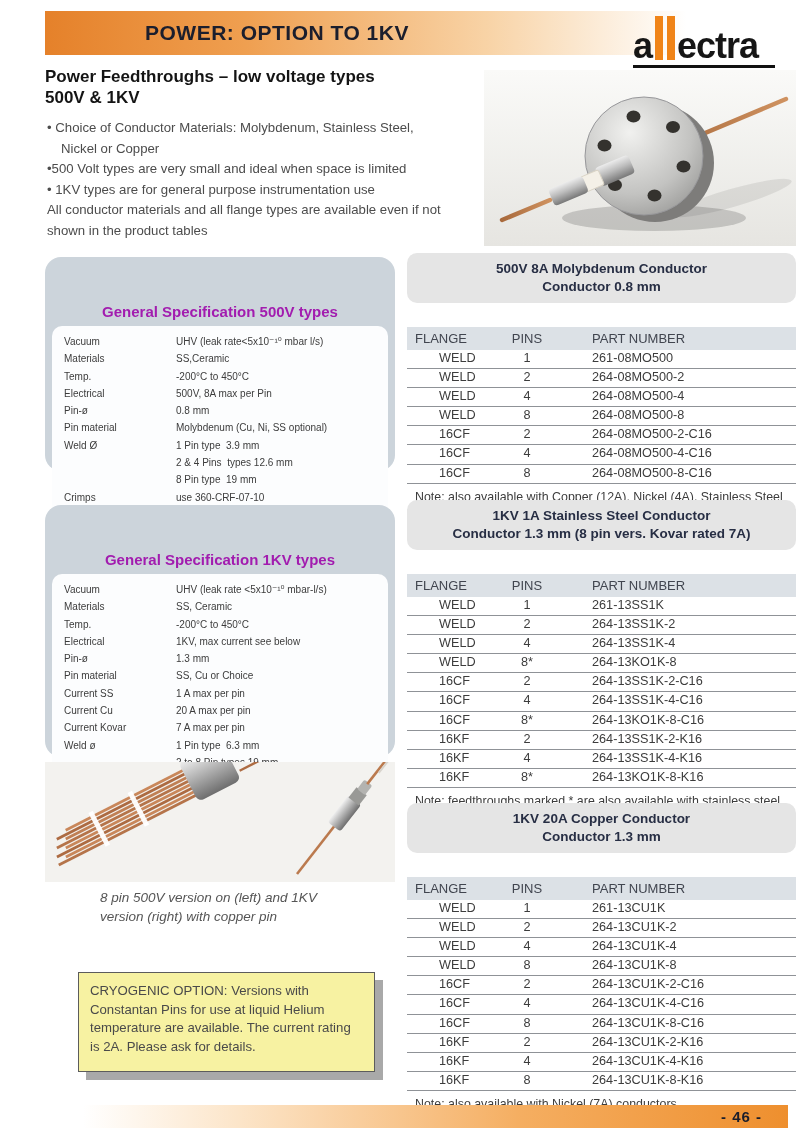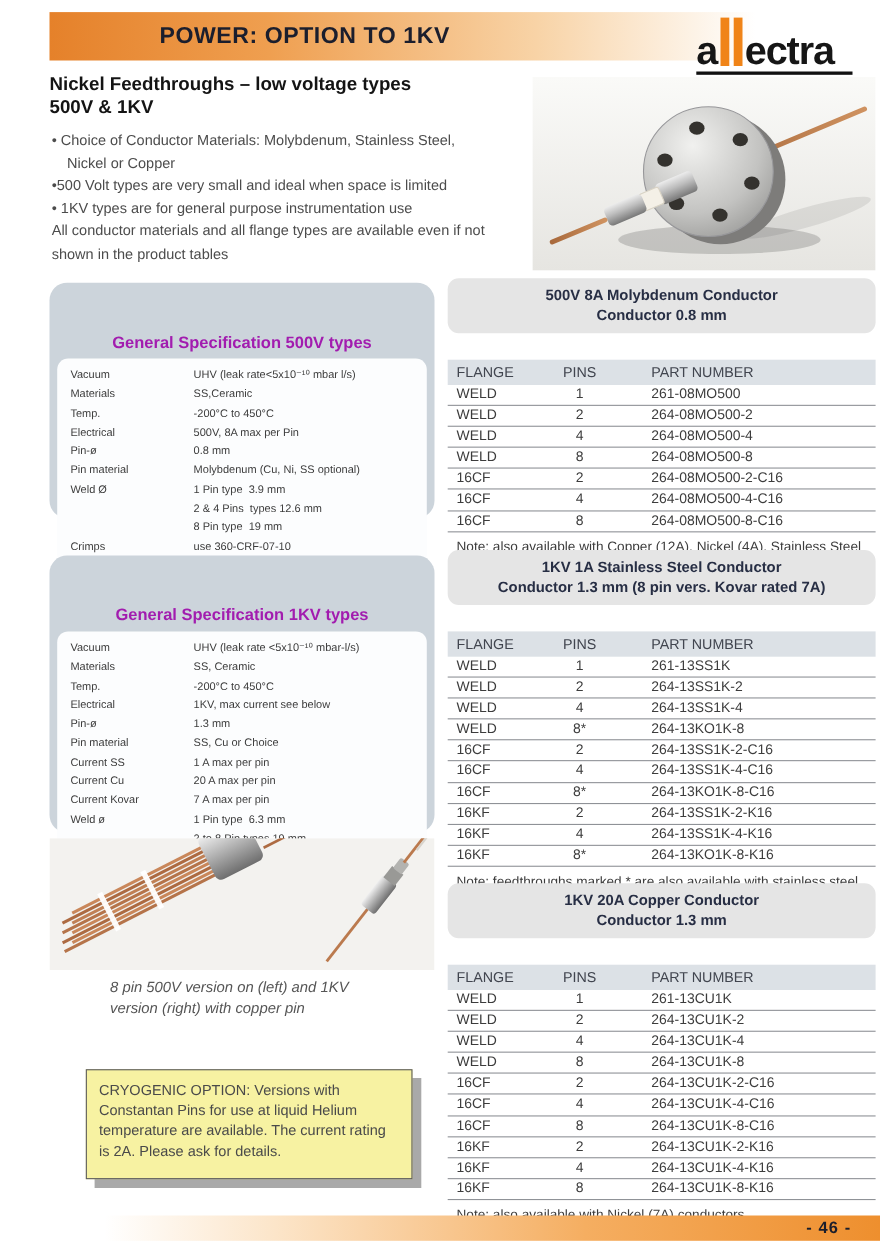--- a/index.html
+++ b/index.html
@@ -58,35 +58,35 @@
     margin-top:24px; padding:4px 0 4px; font-size:13px; color:#41454f;
   }
   .pt-head .c0 { padding-left:8px; }
   .pt-head .c1 { text-align:center; }
   .pt-head .c2 { padding-left:25px; }
   .pt-row {
     display:grid; grid-template-columns:80px 80px 1fr;
     border-bottom:1px solid #8f9297; font-size:12.7px; color:#3c3c3c; padding:2px 0 2.5px;
     line-height:13.6px;
   }
-  .pt-row .c0 { padding-left:8px; }
+  .pt-row .c0 { padding-left:8px;margin-left:24px; }
   .pt-row .c1 { text-align:center; }
   .pt-row .c2 { padding-left:25px; }
   .pt-note { font-size:12.4px; color:#3c3c3c; padding:5px 6px 0 8px; line-height:17px; }
 
   
   .cryo-box {
     position:absolute; left:78px; top:972px; width:297px; height:100px;
     background:#f7f2a2; border:1px solid #5c5c5c; box-shadow:8px 8px 0 #a9a9a9;
     padding:9px 11px; font-size:13.2px; line-height:18.6px; color:#4a4a4a;
   }
 
   
   .footer-bar {
-    position:absolute; left:95px; top:1105px; width:705px; height:23px;
+    position:absolute; left:83px; top:1105px; width:705px; height:23px;
     background:linear-gradient(to right,#ffffff 0%,#fce5c9 22%,#f5ae61 62%,#ee8f2e 100%);
     display:flex; align-items:center; justify-content:flex-end; padding-right:26px;
   }
   .page-number { font-weight:bold; font-size:15px; color:#1b1e2b; letter-spacing:1px; }
 </style>
 </head>
 <body>
 
 <div class="page">
 
@@ -98,21 +98,21 @@
     <div class="logo-row">
       <span class="logo-letter">a</span>
       <span class="logo-bar first"></span>
       <span class="logo-bar"></span>
       <span class="logo-letter">ectra</span>
     </div>
     <div class="logo-underline"></div>
   </div>
 
   <div class="intro-title">
-    <div>Nickel Feedthroughs – low voltage types</div>
+    <div>Power Feedthroughs – low voltage types</div>
     <div>500V &amp; 1KV</div>
   </div>
   <div class="bullets" id="bullets">
       <div class="bullet hang">• Choice of Conductor Materials: Molybdenum, Stainless Steel, Nickel or Copper</div>
       <div class="bullet hang">•500 Volt types are very small and ideal when space is limited</div>
       <div class="bullet hang">• 1KV types are for general purpose instrumentation use</div>
       <div class="bullet">All conductor materials and all flange types are available even if not shown in the product tables</div>
     </div>
 
   <div class="hero-photo">

